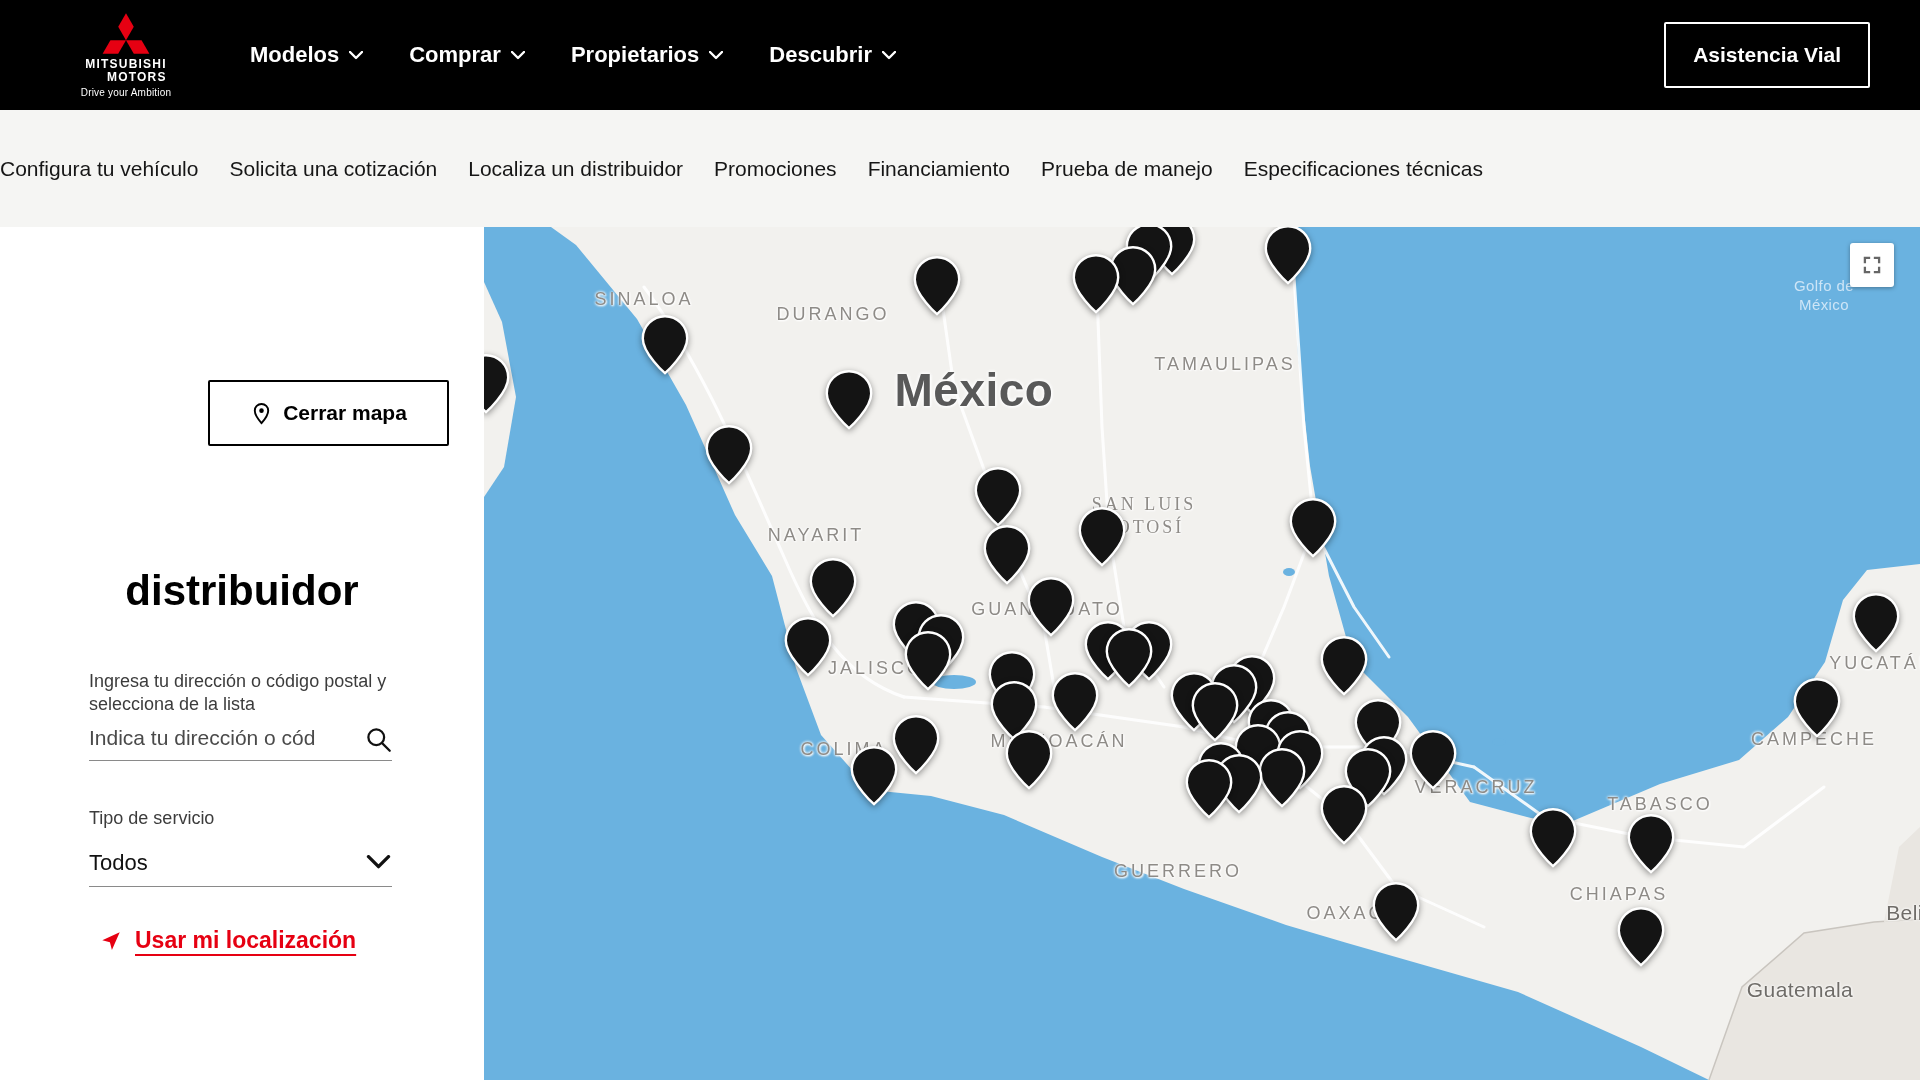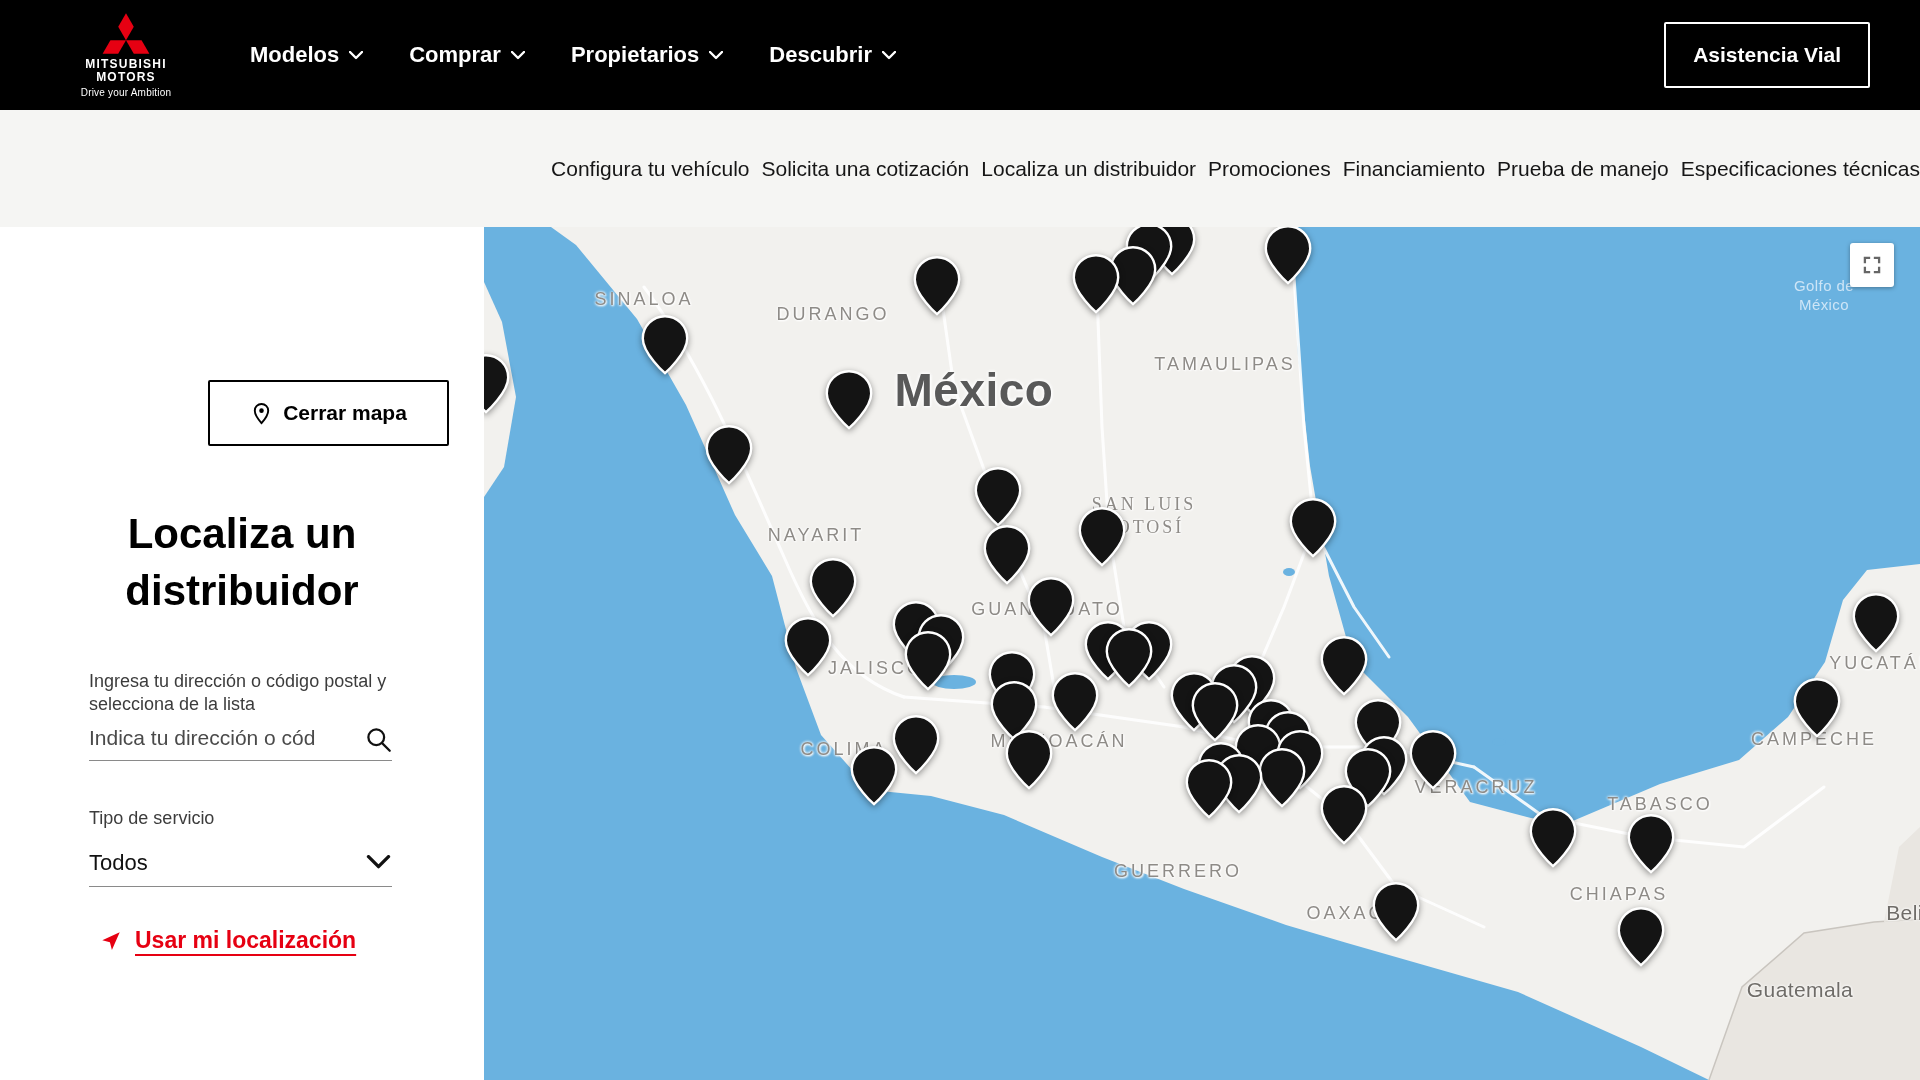--- a/index.html
+++ b/index.html
@@ -4,33 +4,33 @@
 <style>
   * { margin:0; padding:0; box-sizing:border-box; }
   body { font-family:"Liberation Sans", sans-serif; background:#fff; }
   .page { position:relative; width:1920px; height:1080px; overflow:hidden; background:#fff; }
 
   
   .header { position:absolute; top:0; left:0; width:1920px; height:110px; background:#000;
             display:flex; align-items:center; }
   .brand { width:132px; margin-left:60px; display:flex; flex-direction:column; align-items:center; }
   .brand-name { margin-top:4px; color:#fff; font-size:12px; font-weight:700; letter-spacing:1.2px;
-                line-height:13px; text-align:center; }
+                line-height:13px; text-align:right; }
   .brand-tagline { margin-top:3px; color:#fff; font-size:10px; letter-spacing:.2px; }
   .main-nav { display:flex; align-items:center; gap:46px; margin-left:58px; }
   .nav-item { display:flex; align-items:center; gap:10px; color:#fff; font-size:22px; font-weight:700;
               cursor:pointer; }
   .nav-chev { width:14px; height:9px; color:#fff; }
   .header-cta { margin-left:auto; margin-right:50px; height:66px; padding:0 27px; background:#000;
                 border:2px solid #fff; border-radius:2px; color:#fff; font-size:21px; font-weight:700;
                 cursor:pointer; font-family:inherit; }
 
   
   .subnav { position:absolute; top:110px; left:0; width:1920px; height:117px; background:#f5f5f3;
-            display:flex; align-items:center; justify-content:flex-end; gap:12px; }
+            display:flex; align-items:center; justify-content:flex-start; gap:31px; }
   .subnav-item { font-size:21px; color:#161616; cursor:pointer; text-decoration:none; white-space:nowrap; }
 
   
   .panel { position:absolute; top:227px; left:0; width:484px; height:853px; background:#fff; }
   .close-map { position:absolute; left:208px; top:153px; width:241px; height:66px; background:#fff;
                border:2px solid #000; border-radius:2px; display:flex; align-items:center; justify-content:center;
                gap:10px; font-size:21px; font-weight:700; color:#000; cursor:pointer; font-family:inherit; }
   .panel-title { position:absolute; top:278px; left:0; width:100%; text-align:center; font-size:42px;
                  line-height:57px; font-weight:700; color:#000; }
   .addr-label { position:absolute; left:89px; top:443px; width:320px; font-size:18px; line-height:23px;
@@ -132,21 +132,21 @@
   <aside class="panel">
     <button class="close-map">
       <svg width="23" height="23" viewBox="0 0 24 24">
         <path d="M12 2C8.1 2 5 5.1 5 9c0 5 7 13 7 13s7-8 7-13c0-3.9-3.1-7-7-7z" fill="none" stroke="#000" stroke-width="2"></path>
         <circle cx="12" cy="9" r="2.4" fill="#000"></circle>
       </svg>
       <span>Cerrar mapa</span>
     </button>
 
     <h1 class="panel-title">
-      <span>Localiza un</span><br>
+      <br>
       <span>distribuidor</span>
     </h1>
 
     <div class="addr-label">Ingresa tu dirección o código postal y selecciona de la lista</div>
 
     <div class="input-row">
       <input type="text" placeholder="Indica tu dirección o cód" style="">
       <svg class="search-icon" viewBox="0 0 24 24">
         <circle cx="10" cy="10" r="7" fill="none" stroke="#111" stroke-width="2"></circle>
         <line x1="15.2" y1="15.2" x2="22" y2="22" stroke="#111" stroke-width="2" stroke-linecap="round"></line>

